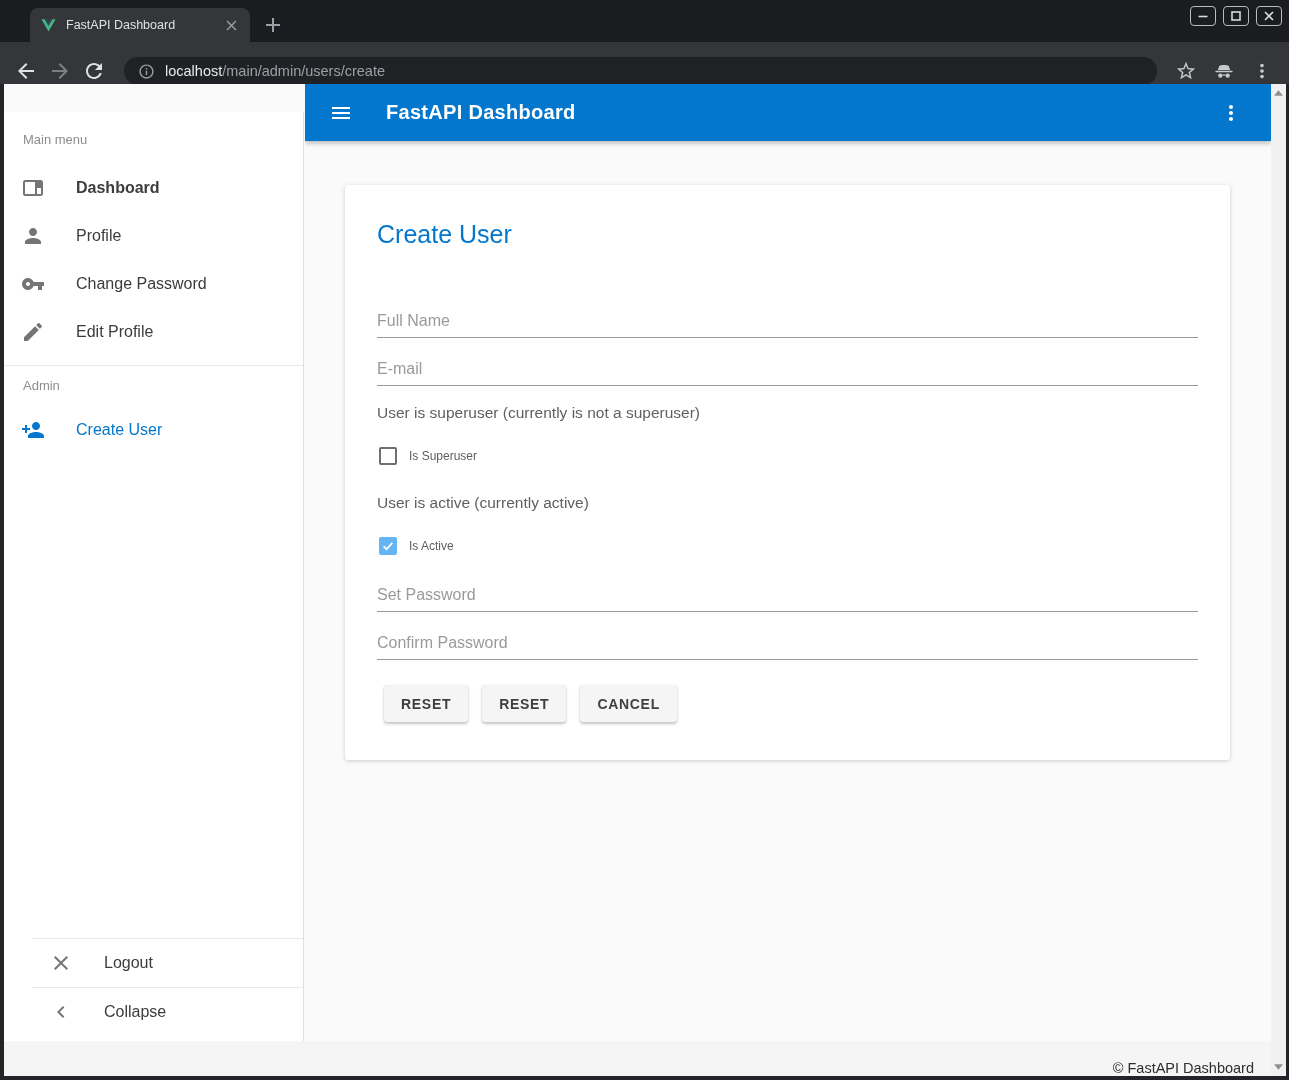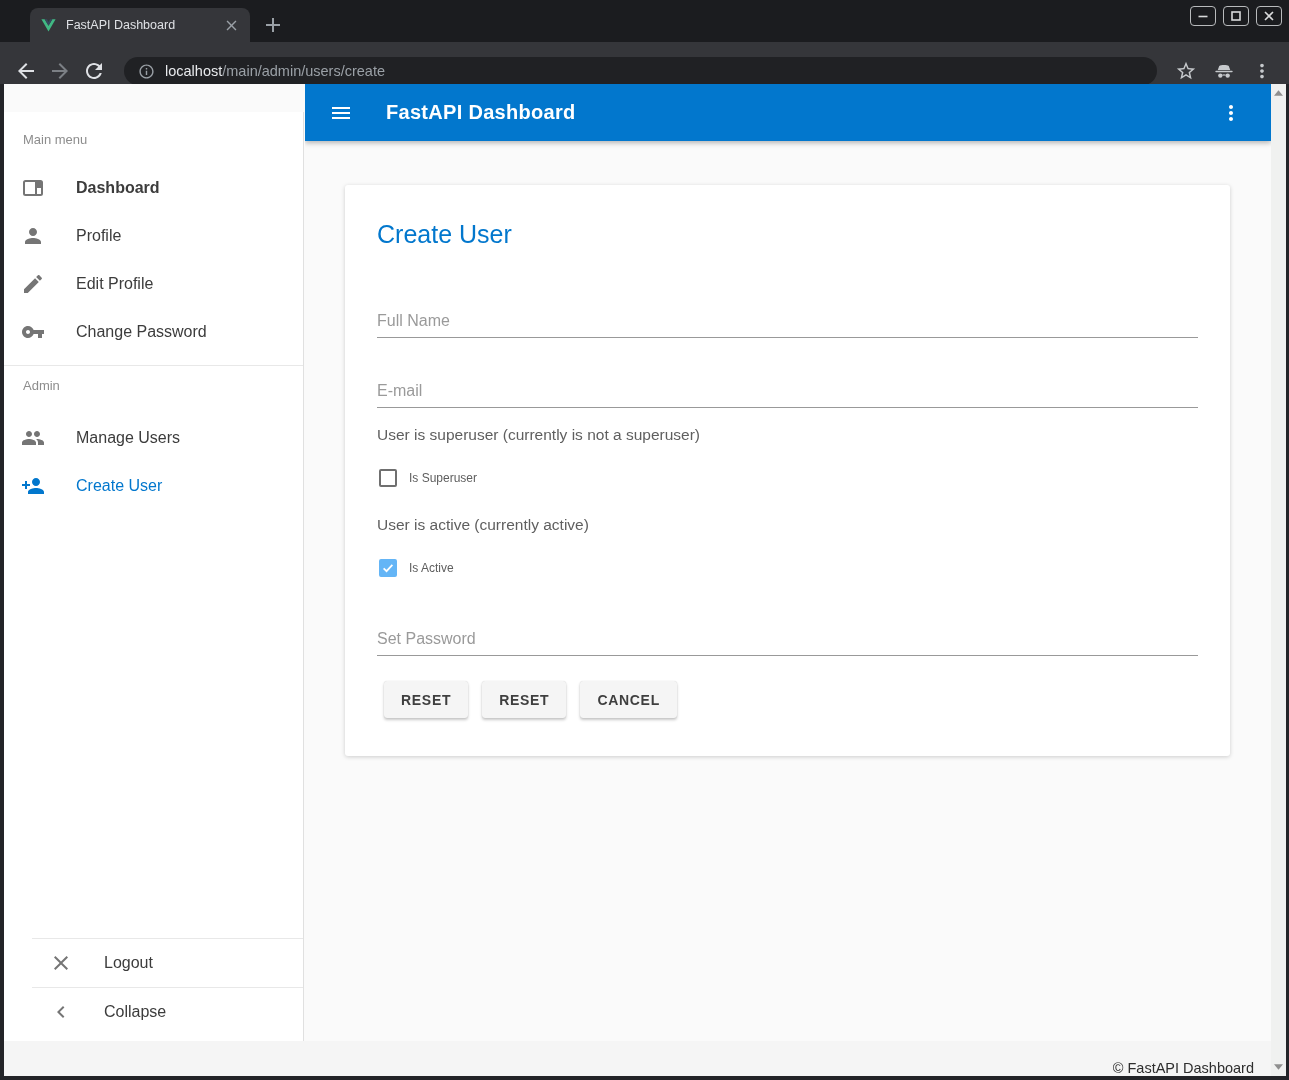--- a/index.html
+++ b/index.html
@@ -62,35 +62,35 @@
   .appbar { height:57px; background:#0277cd; display:flex; align-items:center; padding:0 28px 0 24px;
             box-shadow:0 2px 5px rgba(0,0,0,.28); position:relative; z-index:2; }
   .appbar .ham { width:24px; height:24px; color:#ffffff; }
   .appbar-title { margin-left:33px; font-size:20px; font-weight:bold; color:#ffffff; letter-spacing:.3px; }
   .appbar .kebab { margin-left:auto; width:24px; height:24px; color:#ffffff; }
 
   .card { width:885px; margin:44px 0 0 40px; background:#ffffff; border-radius:3px;
           box-shadow:0 1px 4px rgba(0,0,0,.18); padding:34px 32px 38px 32px; }
   .card-title { font-size:25px; color:#0277cd; line-height:30px; }
 
-  .field { margin-top:36px; }
+  .field { margin-top:14px; }
   .field.first { margin-top:55px; }
   .field input { width:100%; height:34px; border:none; border-bottom:1px solid #999;
                  background:transparent; font-family:"Liberation Sans",sans-serif;
                  font-size:16px; color:#333; outline:none; padding:0; }
   .field input::placeholder { color:#9a9a9a; opacity:1; }
 
   .hint { margin-top:16px; font-size:15.5px; color:#5f5f5f; line-height:22px; }
   .hint.second { margin-top:24px; }
   .cb-row { margin-top:20px; height:24px; display:flex; align-items:center; cursor:pointer; }
   .cb-box { width:18px; height:18px; border:2px solid #6f6f6f; border-radius:2px; margin-left:2px; }
   .cb-box.checked { border-color:#64b5f6; background:#64b5f6; display:flex; align-items:center; justify-content:center; }
   .cb-box.checked svg { width:14px; height:14px; }
   .cb-label { margin-left:12px; font-size:12px; color:#5e5e5e; }
-  .pwfield { margin-top:42px; }
+  .pwfield { margin-top:20px; }
 
   .btn-row { margin-top:25px; display:flex; }
   .btn { height:37px; padding:0 17px; margin:0 7px; border:none; border-radius:3px;
          background:#f5f5f5; color:#3f3f3f; font-family:"Liberation Sans",sans-serif;
          font-size:14px; font-weight:bold; letter-spacing:.7px;
          box-shadow:0 2px 3px rgba(0,0,0,.22), 0 0 1px rgba(0,0,0,.18); cursor:pointer; }
 </style>
 </head>
 <body>
 
@@ -176,41 +176,35 @@
 
       <div class="side-item">
         <svg class="s-icon" viewBox="0 0 24 24">
           <path fill="currentColor" d="M12 12c2.21 0 4-1.79 4-4s-1.79-4-4-4-4 1.79-4 4 1.79 4 4 4zm0 2c-2.67 0-8 1.34-8 4v2h16v-2c0-2.66-5.33-4-8-4z"></path>
         </svg>
         <span class="s-label">Profile</span>
       </div>
 
       <div class="side-item">
         <svg class="s-icon" viewBox="0 0 24 24">
+          <path fill="currentColor" d="M12.65 10C11.83 7.67 9.61 6 7 6c-3.31 0-6 2.69-6 6s2.69 6 6 6c2.61 0 4.83-1.67 5.65-4H17v4h4v-4h2v-4H12.65zM7 14c-1.1 0-2-.9-2-2s.9-2 2-2 2 .9 2 2-.9 2-2 2z"></path>
+        </svg>
+        <span class="s-label">Change Password</span>
+      </div>
+
+      <div class="side-item">
+        <svg class="s-icon" viewBox="0 0 24 24">
           <path fill="currentColor" d="M3 17.25V21h3.75L17.81 9.94l-3.75-3.75L3 17.25zM20.71 7.04c.39-.39.39-1.02 0-1.41l-2.34-2.34c-.39-.39-1.02-.39-1.41 0l-1.83 1.83 3.75 3.75 1.83-1.83z"></path>
         </svg>
         <span class="s-label">Edit Profile</span>
-      </div>
-
-      <div class="side-item">
-        <svg class="s-icon" viewBox="0 0 24 24">
-          <path fill="currentColor" d="M12.65 10C11.83 7.67 9.61 6 7 6c-3.31 0-6 2.69-6 6s2.69 6 6 6c2.61 0 4.83-1.67 5.65-4H17v4h4v-4h2v-4H12.65zM7 14c-1.1 0-2-.9-2-2s.9-2 2-2 2 .9 2 2-.9 2-2 2z"></path>
-        </svg>
-        <span class="s-label">Change Password</span>
       </div>
 
       <div class="side-divider"></div>
       <div class="side-label" style="padding-top:12px;">Admin</div>
 
-      <div class="side-item" style="margin-top:8px;">
-        <svg class="s-icon" viewBox="0 0 24 24">
-          <path fill="currentColor" d="M16 11c1.66 0 2.99-1.34 2.99-3S17.66 5 16 5c-1.66 0-3 1.34-3 3s1.34 3 3 3zm-8 0c1.66 0 2.99-1.34 2.99-3S9.66 5 8 5C6.34 5 5 6.34 5 8s1.34 3 3 3zm0 2c-2.33 0-7 1.17-7 3.5V19h14v-2.5c0-2.33-4.67-3.5-7-3.5zm8 0c-.29 0-.62.02-.97.05 1.16.84 1.97 1.97 1.97 3.45V19h6v-2.5c0-2.33-4.67-3.5-7-3.5z"></path>
-        </svg>
-        <span class="s-label">Manage Users</span>
-      </div>
 
       <div class="side-item active">
         <svg class="s-icon" viewBox="0 0 24 24">
           <path fill="currentColor" d="M15 12c2.21 0 4-1.79 4-4s-1.79-4-4-4-4 1.79-4 4 1.79 4 4 4zm-9-2V7H4v3H1v2h3v3h2v-3h3v-2H6zm9 4c-2.67 0-8 1.34-8 4v2h16v-2c0-2.66-5.33-4-8-4z"></path>
         </svg>
         <span class="s-label">Create User</span>
       </div>
 
       <div class="side-bottom">
         <div class="side-divider"></div>
@@ -265,20 +259,23 @@
               <path fill="none" stroke="#ffffff" stroke-width="3" d="M4.5 12.5l5 5 10-11"></path>
             </svg>
           </div>
           <span class="cb-label">Is Active</span>
         </div>
 
         <div class="field pwfield">
           <input type="password" placeholder="Set Password" style="">
         </div>
 
+        <div class="field">
+          <input type="password" placeholder="Confirm Password" style="">
+        </div>
 
         <div class="btn-row">
           <button class="btn">RESET</button>
           <button class="btn">RESET</button>
           <button class="btn">CANCEL</button>
         </div>
       </div>
     </div>
 
     <div class="footer">

